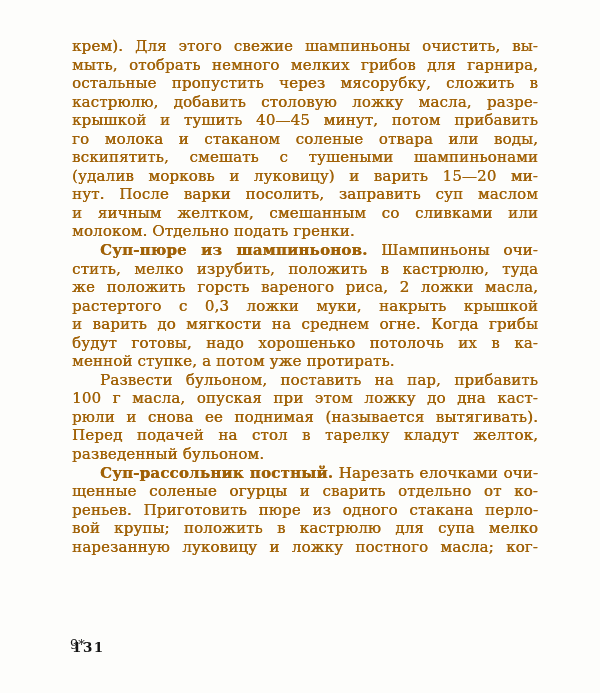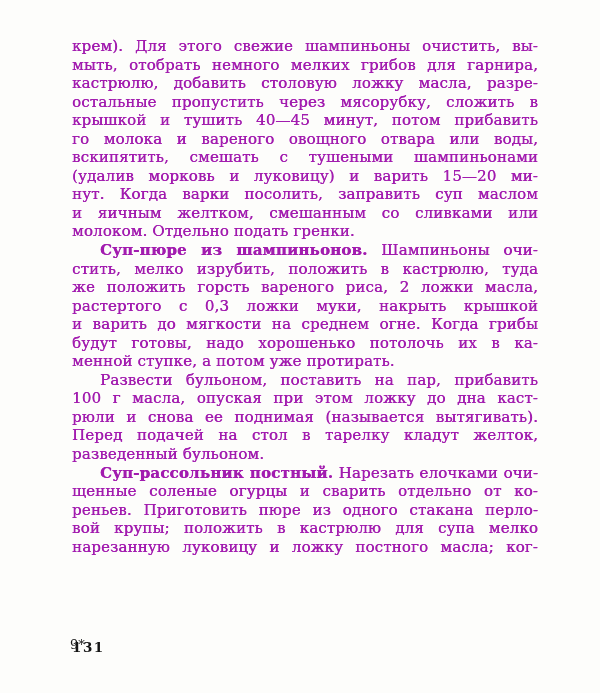--- a/index.html
+++ b/index.html
@@ -20,21 +20,21 @@
     height: 693px;
     background: #fdfdfb;
   }
   .text-block {
     position: absolute;
     left: 72px;
     top: 37px;
     width: 466px;
     font-size: 15px;
     line-height: 18.55px;
-    color: #a21caf;
+    color: #a16207;
     letter-spacing: 0.15px;
     text-shadow: 0.35px 0 0 currentColor; 
   }
   .line {
     text-align: justify;
     text-align-last: justify;
     height: 18.55px;
     white-space: nowrap;
   }
   .line.para-end {
@@ -66,27 +66,27 @@
     color: #141414;
   }
 </style>
 </head>
 <body>
 
 <div class="page">
   <main class="text-block" id="text-block">
       <div class="line">крем). Для этого свежие шампиньоны очистить, вы-</div>
       <div class="line">мыть, отобрать немного мелких грибов для гарнира,</div>
+      <div class="line">остальные пропустить через мясорубку, сложить в</div>
       <div class="line">кастрюлю, добавить столовую ложку масла, разре-</div>
-      <div class="line">остальные пропустить через мясорубку, сложить в</div>
       <div class="line">крышкой и тушить 40—45 минут, потом прибавить</div>
-      <div class="line">го молока и вареного овощного отвара или воды,</div>
+      <div class="line">го молока и стаканом соленые отвара или воды,</div>
       <div class="line">вскипятить, смешать с тушеными шампиньонами</div>
       <div class="line">(удалив морковь и луковицу) и варить 15—20 ми-</div>
-      <div class="line">нут. Когда варки посолить, заправить суп маслом</div>
+      <div class="line">нут. После варки посолить, заправить суп маслом</div>
       <div class="line">и яичным желтком, смешанным со сливками или</div>
       <div class="line para-end">молоком. Отдельно подать гренки.</div>
       <div class="line indent"><b>Суп-пюре из шампиньонов.</b> Шампиньоны очи-</div>
       <div class="line">стить, мелко изрубить, положить в кастрюлю, туда</div>
       <div class="line">же положить горсть вареного риса, 2 ложки масла,</div>
       <div class="line">растертого с 0,3 ложки муки, накрыть крышкой</div>
       <div class="line">и варить до мягкости на среднем огне. Когда грибы</div>
       <div class="line">будут готовы, надо хорошенько потолочь их в ка-</div>
       <div class="line para-end">менной ступке, а потом уже протирать.</div>
       <div class="line indent">Развести бульоном, поставить на пар, прибавить</div>

